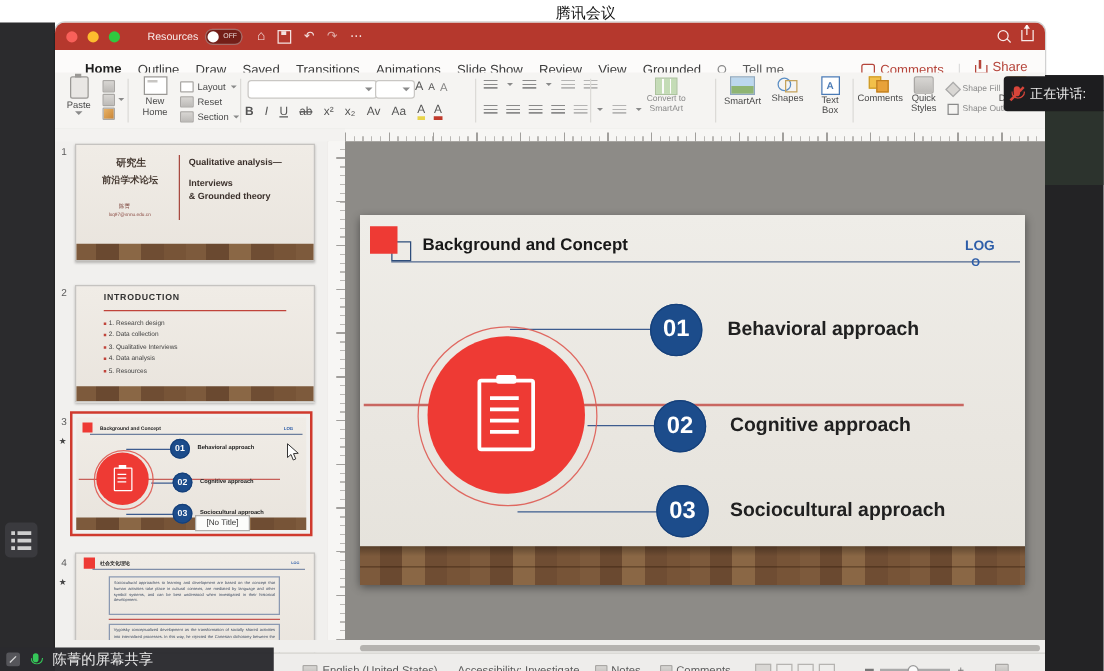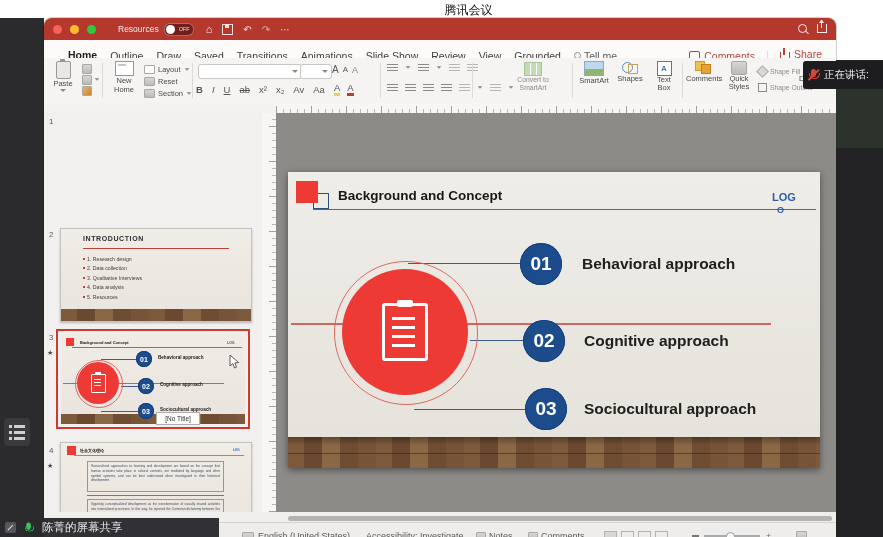--- a/index.html
+++ b/index.html
@@ -85,21 +85,21 @@
     <div class="tab" style="font-weight:bold;color:#1f1f1f;border-bottom:2px solid #c43e32">Home</div>
     <div class="tab">Outline</div>
     <div class="tab">Draw</div>
     <div class="tab">Saved</div>
     <div class="tab">Transitions</div>
     <div class="tab">Animations</div>
     <div class="tab">Slide Show</div>
     <div class="tab">Review</div>
     <div class="tab">View</div>
     <div class="tab">Grounded</div>
-    <div class="flex" style="gap:3px">
+    <div class="flex" style="gap:13px">
       <span style="width:5px;height:5px;border:1px solid #8a8a8a;border-radius:50%;display:inline-block;position:relative">
         <i style="position:absolute;left:1px;bottom:-3px;width:3px;height:2px;background:#8a8a8a"></i>
         </span>
       <span class="tab" style="color:#5a5a5a">Tell me</span>
     </div>
     <div class="flex" style="margin-left:auto;gap:12px;padding-right:14px">
       <div class="flex" style="gap:4px;color:#b5443a">
         <span style="width:9px;height:7px;border:1.2px solid #b5443a;border-radius:2px;display:inline-block"></span>
         <span style="font-size:10.5px">Comments</span>
       </div>
@@ -263,20 +263,31 @@
   <div class="abs" style="left:0;top:95px;width:100%;height:399px">
 
     <div class="abs" style="left:0;top:0;width:218px;height:100%;background:#f1f0ee;border-right:1px solid #dcdad7">
       <div class="abs" style="left:5px;top:4px;font-size:8px;color:#5a5a5a">1</div>
       <div class="abs" style="left:5px;top:117px;font-size:8px;color:#5a5a5a">2</div>
       <div class="abs" style="left:5px;top:220px;font-size:8px;color:#5a5a5a">3</div>
       <div class="abs" style="left:3px;top:236px;font-size:7px;color:#444">★</div>
       <div class="abs" style="left:5px;top:333px;font-size:8px;color:#5a5a5a">4</div>
       <div class="abs" style="left:3px;top:349px;font-size:7px;color:#444">★</div>
 
+      <div class="thumb" style="left:16px;top:2px;width:190px;height:92px">
+        <div class="abs" style="left:8px;top:9px;width:72px;text-align:center;font-size:8px;font-weight:bold;color:#453931">研究生</div>
+        <div class="abs" style="left:2px;top:23px;width:82px;text-align:center;font-size:7.5px;font-weight:bold;color:#453931">前沿学术论坛</div>
+        <div class="abs" style="left:34px;top:46px;font-size:4.5px;color:#7a4038">陈菁</div>
+        <div class="abs" style="left:26px;top:54px;font-size:3.8px;color:#8a4a42">lxq97@snnu.edu.cn</div>
+        <div class="abs" style="left:82px;top:8px;width:1px;height:52px;background:#a84a40"></div>
+        <div class="abs" style="left:90px;top:9px;font-size:7.2px;font-weight:bold;color:#3a2f2a">Qualitative analysis—</div>
+        <div class="abs" style="left:90px;top:26px;font-size:7.2px;font-weight:bold;color:#3a2f2a">Interviews</div>
+        <div class="abs" style="left:90px;top:36px;font-size:7.2px;font-weight:bold;color:#3a2f2a">&amp; Grounded theory</div>
+        <div class="abs wood" style="left:0;bottom:0;width:100%;height:13px"></div>
+      </div>
 
       <div class="thumb" able="true" style="left:16px;top:115px;width:190px;height:92px">
         <div class="abs" style="left:22px;top:6px;font-size:7px;font-weight:bold;letter-spacing:.6px;color:#2f2f2f">INTRODUCTION</div>
         <div class="abs" style="left:22px;top:19px;width:146px;height:1px;background:#c0433a"></div>
         <div class="abs" style="left:22px;top:25px">
           <div class="flex" style="height:9.5px;gap:2px">
               <i style="width:2px;height:2px;background:#c0433a"></i>
               <span style="font-size:5.2px;color:#3f3f3f">1. Research design</span>
             </div>
           <div class="flex" style="height:9.5px;gap:2px">

